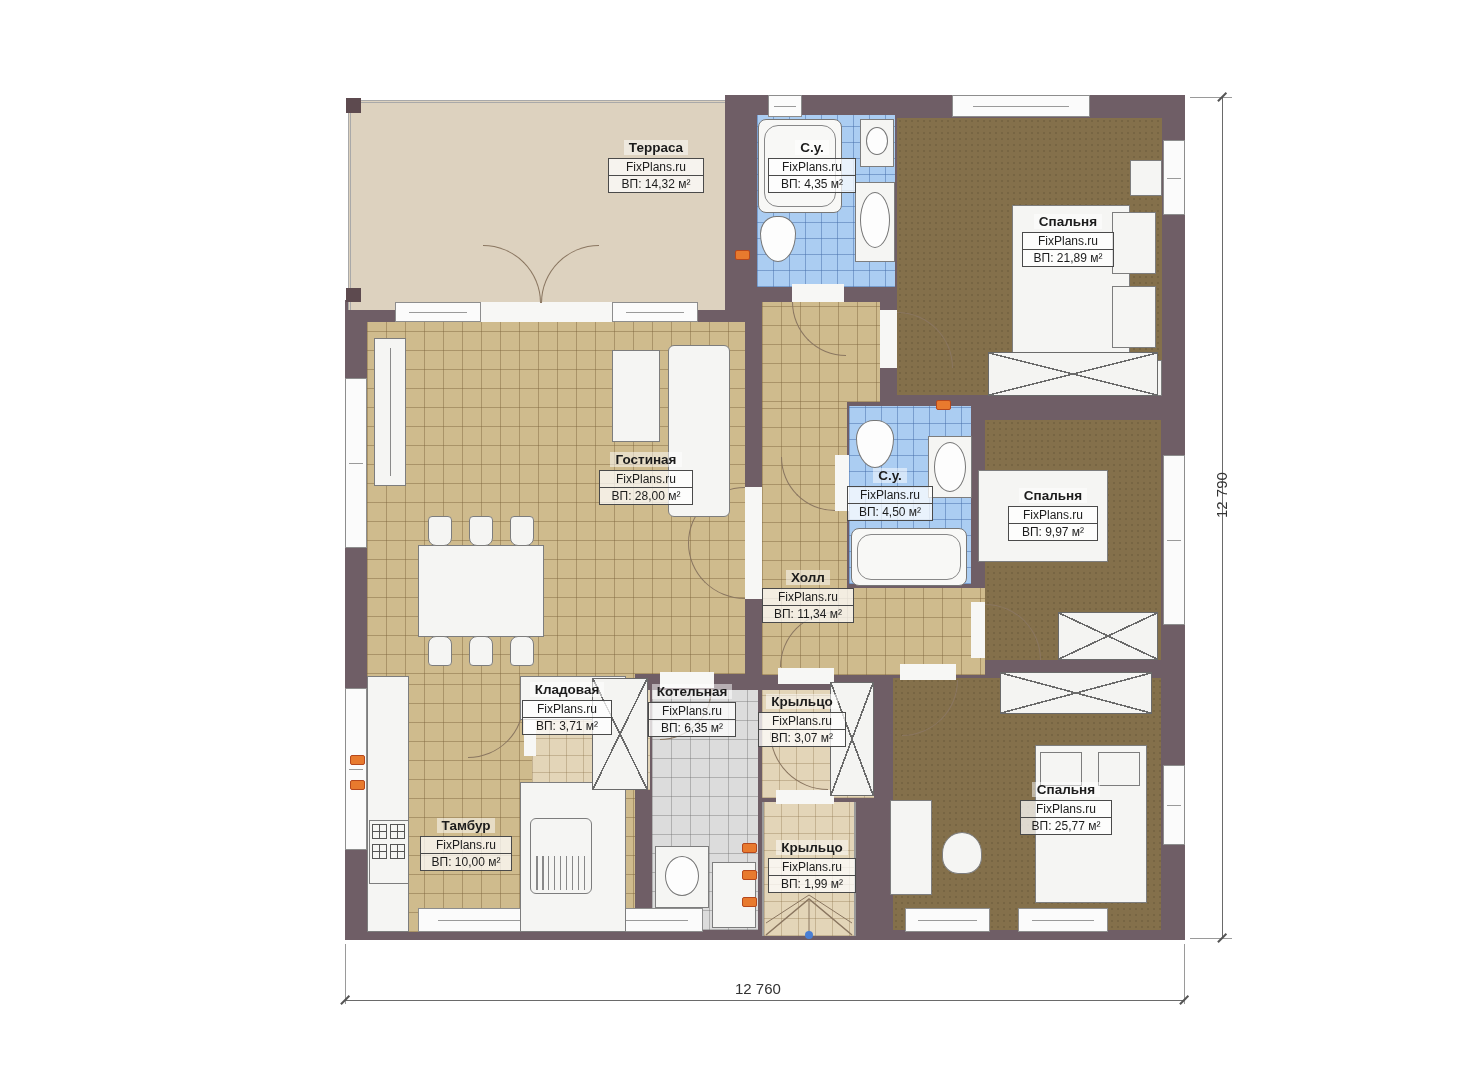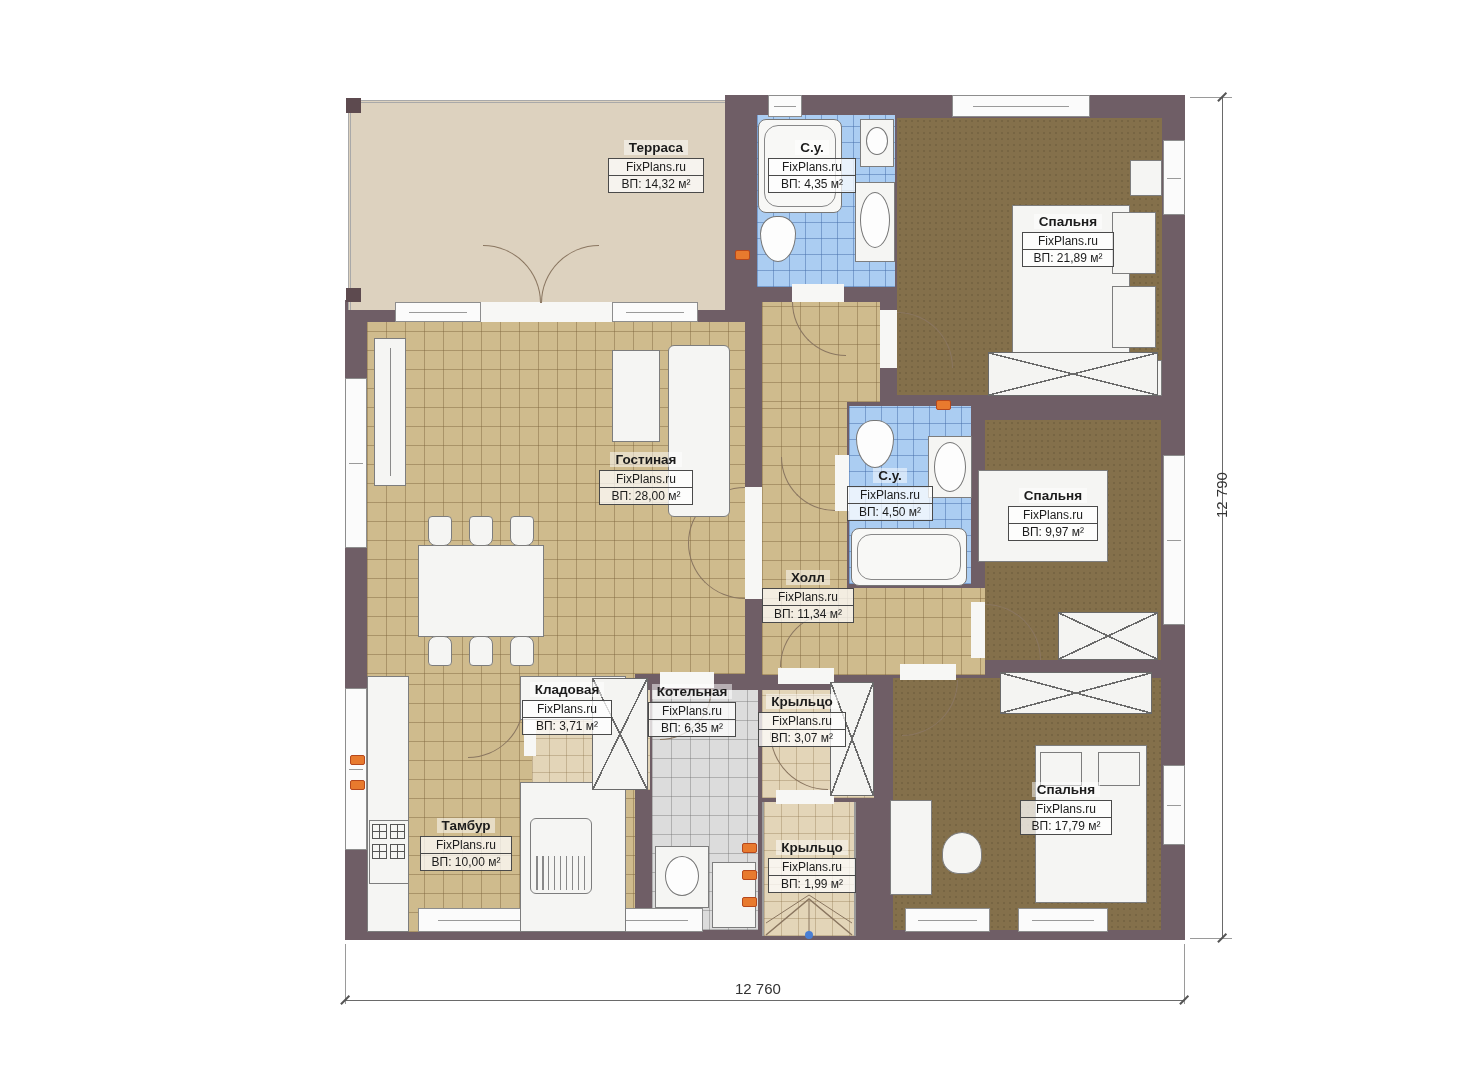--- a/index.html
+++ b/index.html
@@ -292,21 +292,21 @@
     <div class="rname">Крыльцо</div>
     <div class="lbox" style="width:86px;">
       <div class="wm">FixPlans.ru</div>
       <div class="ar">ВП: 1,99 м²</div>
     </div>
   </div>
   <div class="room-label" style="left:1010px;top:780px;width:112px;">
     <div class="rname">Спальня</div>
     <div class="lbox" style="width:90px;">
       <div class="wm">FixPlans.ru</div>
-      <div class="ar">ВП: 17,79 м²</div>
+      <div class="ar">ВП: 25,77 м²</div>
     </div>
   </div>
 
   <div class="abs ext" style="left:345px;top:944px;width:1px;height:60px;"></div>
   <div class="abs ext" style="left:1184px;top:944px;width:1px;height:60px;"></div>
   <div class="abs dim-h" style="left:345px;top:1000px;width:840px;"></div>
   <div class="abs tick" style="left:339px;top:999px;"></div>
   <div class="abs tick" style="left:1178px;top:999px;"></div>
   <div class="abs dimtext" style="left:735px;top:980px;">12 760</div>
 

